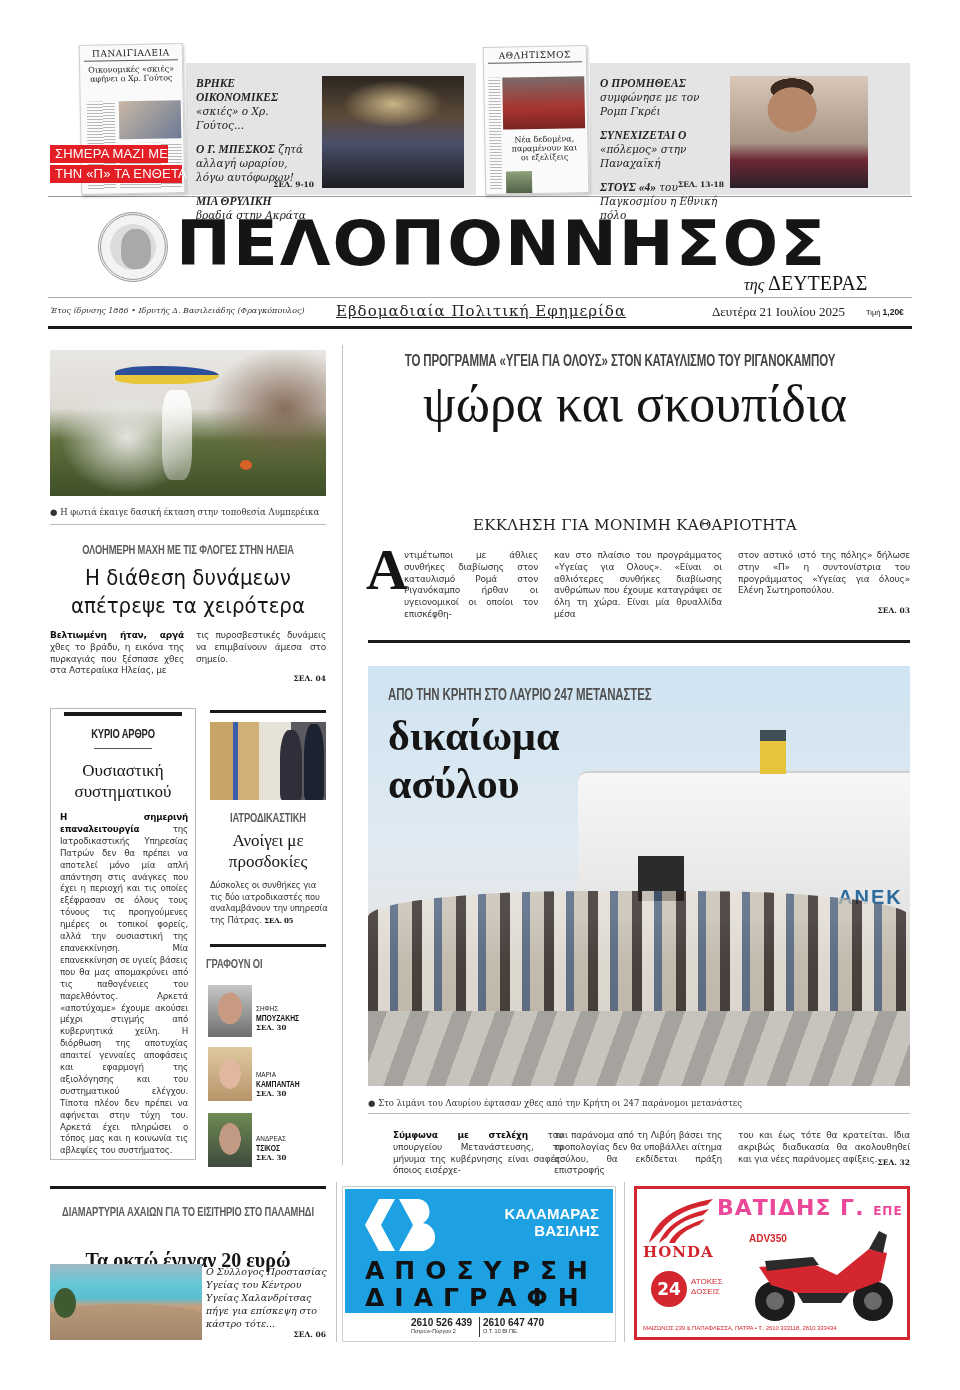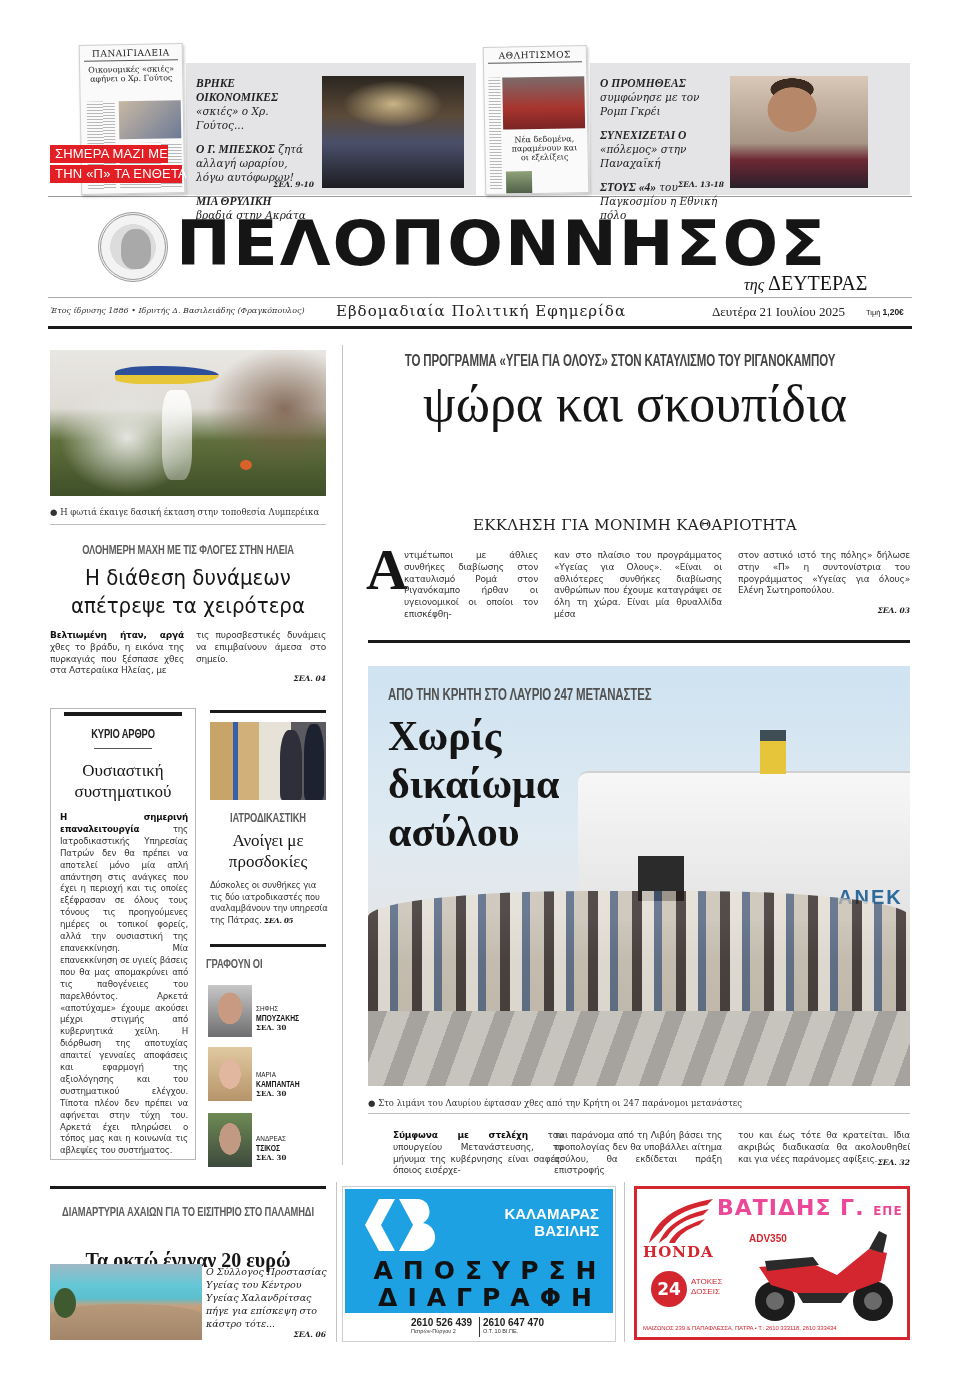--- a/index.html
+++ b/index.html
@@ -10,21 +10,21 @@
   
   .promo-bg { background: #e4e4e6; }
   .mini-paper { background: #fafafa; border: 1px solid #cfcfcf; box-shadow: 1px 2px 3px rgba(0,0,0,0.25); transform: rotate(-1deg); overflow: hidden; }
   .mini-paper .mp-title { font-family: "DejaVu Serif", serif; font-size: 9px; text-align: center; color: #222; padding-top: 3px; letter-spacing: 0.5px; }
   .mini-paper .mp-rule { height: 1px; background: #555; margin: 2px 4px; }
   .mini-paper .mp-head { font-family: "DejaVu Serif", serif; font-size: 8px; text-align: center; line-height: 9px; color: #222; padding: 2px 4px; }
   .mini-paper .mp-lines { position: absolute; background: repeating-linear-gradient(#fafafa 0 2px, #b8b8b8 2px 3px); }
   .red-banner { background: #e31e24; color: #fff; font-family: "Liberation Sans", sans-serif; font-size: 13px; line-height: 18px; padding: 0 5px; white-space: nowrap; letter-spacing: 0.2px; }
   .promo-text { font-family: "DejaVu Serif", serif; font-style: italic; font-size: 10.5px; line-height: 14px; color: #222; }
   .promo-text b { font-family: "Liberation Serif", serif; font-weight: bold; font-style: italic; font-size: 11.5px; }
-  .sel { font-family: "DejaVu Serif", serif; font-weight: bold; font-size: 7.5px; color: #222; text-align: right; font-style: italic; }
+  .sel { font-family: "DejaVu Serif", serif; font-weight: bold; font-size: 7.5px; color: #222; text-align: right; }
 
   
   .masthead-title { font-family: "DejaVu Sans", sans-serif; font-weight: bold; font-size: 63px; letter-spacing: 2px; line-height: 63px; color: #151515; transform: scaleX(1.04); transform-origin: left center; }
   .masthead-sub { font-family: "Liberation Serif", serif; font-size: 20px; color: #151515; }
   .masthead-sub i { font-size: 16px; }
   .emblem { border-radius: 50%; border: 3px double #9a9a9a; background: radial-gradient(circle at 50% 50%, #dcdcdc 0 50%, #f3f3f3 51% 100%); }
   .meta-line { font-family: "DejaVu Serif", serif; font-style: italic; font-size: 8px; color: #333; }
   .tagline { font-family: "DejaVu Serif", serif; font-size: 15px; letter-spacing: 1px; color: #222; }
   .dateline { font-family: "Liberation Serif", serif; font-size: 13px; color: #222; }
   .price { font-family: "Liberation Sans", sans-serif; font-size: 7.5px; color: #222; }
@@ -124,21 +124,21 @@
 <div class="abs sel" style="left:660px; top:180px; width:64px;">ΣΕΛ. 13-18</div>
 <div class="abs photo photo-player" style="left:730px; top:76px; width:138px; height:112px;"></div>
 
 <div class="abs emblem" style="left:98px; top:212px; width:70px; height:70px;">
   <div class="abs" style="left:20px; top:14px; width:30px; height:40px; border-radius:45% 45% 40% 40%; background:#a9a9a9;"></div>
 </div>
 <div class="abs masthead-title" style="left:176px; top:212px;">ΠΕΛΟΠΟΝΝΗΣΟΣ</div>
 <div class="abs masthead-sub" style="left:744px; top:272px;"><i>της</i> <span>ΔΕΥΤΕΡΑΣ</span></div>
 <div class="abs hr-thin" style="left:48px; top:297px; width:864px; background:#aaa;"></div>
 <div class="abs meta-line" style="left:50px; top:306px;">Έτος ίδρυσης 1886 • Ιδρυτής Δ. Βασιλειάδης (Φραγκόπουλος)</div>
-<div class="abs tagline" style="left:336px; top:302px;">Εβδομαδιαία Πολιτική Εφημερίδα</div>
+<div class="abs tagline" style="left:336px; top:302px;text-decoration:underline;">Εβδομαδιαία Πολιτική Εφημερίδα</div>
 <div class="abs dateline" style="left:712px; top:304px;">Δευτέρα 21 Ιουλίου 2025</div>
 <div class="abs price" style="left:866px; top:307px;"><span>Τιμή</span> <b>1,20€</b></div>
 <div class="abs hr-thick" style="left:48px; top:326px; width:864px; height:3px;"></div>
 
 <div class="abs vr" style="left:342px; top:345px; height:820px;"></div>
 <div class="abs vr" style="left:336px; top:1182px; height:160px;"></div>
 <div class="abs vr" style="left:624px; top:1182px; height:160px;"></div>
 
 <div class="abs photo photo-fire" style="left:50px; top:350px; width:276px; height:146px;">
   <div class="abs" style="left:65px; top:16px; width:104px; height:18px; border-radius:40% 60% 50% 30%; background:linear-gradient(180deg,#2e4f9a 0 50%,#e7c63a 50% 100%);"></div>
@@ -217,21 +217,20 @@
 <div class="abs photo photo-ship" style="left:368px; top:666px; width:542px; height:420px;">
   <div class="abs ship-hull" style="left:210px; top:105px; width:332px; height:150px; border-radius:10px 0 0 0;"></div>
   <div class="abs" style="left:392px; top:64px; width:26px; height:44px; background:linear-gradient(180deg,#3f4e55 0 25%,#e7c53a 25% 100%);"></div>
   <div class="abs" style="left:470px; top:220px; font-family:'Liberation Sans', sans-serif; font-weight:bold; font-size:20px; color:#2c6b9b; letter-spacing:2px;">ANEK</div>
   <div class="abs" style="left:270px; top:190px; width:46px; height:45px; background:#2b2b2b;"></div>
   <div class="abs crowd" style="left:0px; top:225px; width:542px; height:130px; opacity:0.9; border-radius:40% 40% 0 0 / 20% 20% 0 0;"></div>
   <div class="abs" style="left:0; top:345px; width:542px; height:75px; background:repeating-linear-gradient(110deg, #a6a39e 0 18px, #c7c4be 18px 40px);"></div>
 </div>
 <div class="abs kicker" style="left:388px; top:686px; width:310px; font-size:16px; color:#505050; transform-origin:left; text-align:left;">ΑΠΟ ΤΗΝ ΚΡΗΤΗ ΣΤΟ ΛΑΥΡΙΟ 247 ΜΕΤΑΝΑΣΤΕΣ</div>
 <div class="abs serif-head" style="left:388px; top:712px; width:230px; font-size:42px; line-height:48px; font-weight:bold; text-align:left;">
-  <div>Χωρίς</div>
   <div>δικαίωμα</div>
   <div>ασύλου</div>
 </div>
 <div class="abs caption" style="left:368px; top:1098px;"><span>●</span> <span>Στο λιμάνι του Λαυρίου έφτασαν χθες από την Κρήτη οι 247 παράνομοι μετανάστες</span></div>
 <div class="abs hr-thin" style="left:368px; top:1113px; width:542px;"></div>
 <div class="abs body-text" style="left:368px; top:1130px; width:170px;margin-left:25px;"><b>Σύμφωνα με στελέχη</b> <span>του υπουργείου Μετανάστευσης, το μήνυμα της κυβέρνησης είναι σαφές: όποιος εισέρχε-</span></div>
 <div class="abs body-text" style="left:554px; top:1130px; width:168px;">ται παράνομα από τη Λιβύη βάσει της τροπολογίας δεν θα υποβάλλει αίτημα ασύλου, θα εκδίδεται πράξη επιστροφής</div>
 <div class="abs body-text" style="left:738px; top:1130px; width:172px;">του και έως τότε θα κρατείται. Ιδια ακριβώς διαδικασία θα ακολουθηθεί και για νέες παράνομες αφίξεις.</div>
 <div class="abs sel" style="left:850px; top:1158px; width:60px;">ΣΕΛ. 32</div>
 
@@ -250,21 +249,21 @@
   <div class="abs ad-kal-logo" style="left:22px; top:12px; width:72px; height:52px;">
     <svg width="72" height="52" viewBox="0 0 72 52">
       <polygon points="14,0 30,0 16,26 30,52 14,52 0,26" fill="#ffffff"></polygon>
       <path d="M34,0 H54 A13,13 0 0 1 58,24 A14,14 0 0 1 54,52 H34 L48,26 Z" fill="#ffffff"></path>
     </svg>
   </div>
   <div class="abs ad-kal-name" style="left:120px; top:18px; width:136px;">
     <div>ΚΑΛΑΜΑΡΑΣ</div>
     <div>ΒΑΣΙΛΗΣ</div>
   </div>
-  <div class="abs ad-kal-big" style="left:22px; top:70px; width:250px;text-align:center;">
+  <div class="abs ad-kal-big" style="left:22px; top:70px; width:250px;">
     <div>ΑΠΟΣΥΡΣΗ</div>
     <div>ΔΙΑΓΡΑΦΗ</div>
   </div>
   <div class="abs" style="left:68px; top:130px; ">
     <div class="ad-kal-phone">2610 526 439</div>
     <div class="ad-kal-small">Πατρών-Πύργου 2</div>
   </div>
   <div class="abs" style="left:136px; top:130px; width:1px; height:20px; background:#333;"></div>
   <div class="abs" style="left:140px; top:130px;">
     <div class="ad-kal-phone">2610 647 470</div>

